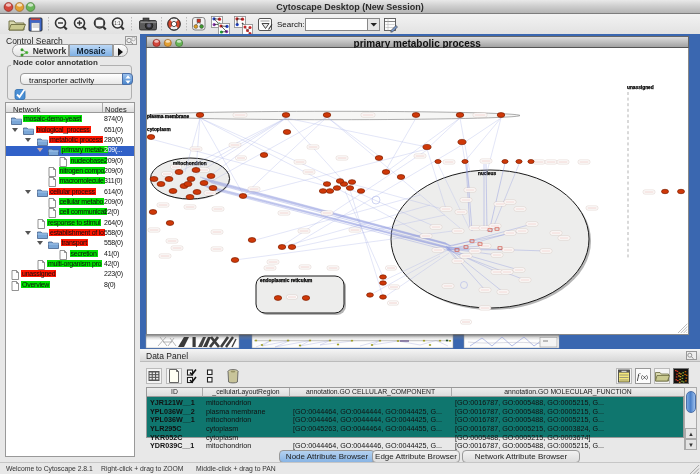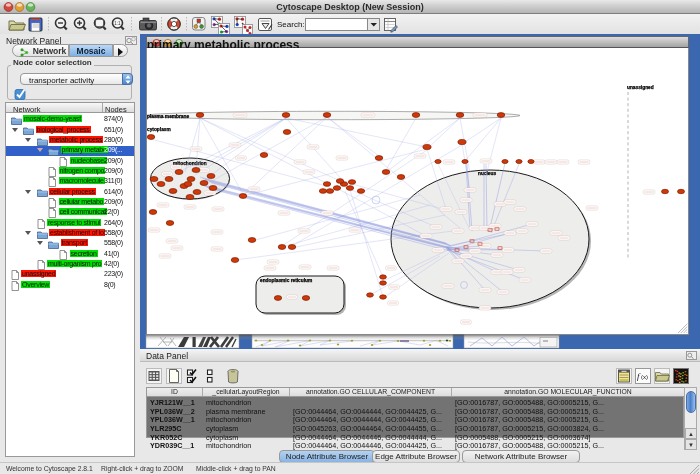--- a/index.html
+++ b/index.html
@@ -7,21 +7,21 @@
 #titlebar { position:absolute; left:0; top:0; width:700px; height:14px;
   background:linear-gradient(#e9e9e9,#cfcfcf 45%,#b4b4b4); border-bottom:1px solid #7d7d7d; }
 #titlebar .t { position:absolute; left:0; top:2px; width:100%; text-align:center;
   font-size:9px; font-weight:bold; color:#2b2b2b; }
 #toolbar { position:absolute; left:0; top:14px; width:700px; height:20px;
   background:linear-gradient(#f2f2f2,#e2e2e2); }
 #desktop { position:absolute; left:140px; top:34px; width:560px; height:315px; background:#3a67b0; }
 #netwin { position:absolute; left:5.7px; top:1.5px; width:543px; height:299px; }
 #nwtitle { position:absolute; left:0; top:0; width:543px; height:12.5px;
   background:linear-gradient(#dcdcdc,#c2c2c2 45%,#a2a2a2); border:1px solid #666; border-bottom:1px solid #555; }
-#nwtitle .t { position:absolute; left:0; top:1px; width:100%; font-size:12px; font-weight:bold; color:#111; }
+#nwtitle .t { position:absolute; left:0; top:1px; width:100%; text-align:center; font-size:10px; font-weight:bold; color:#111; }
 #nwbody { position:absolute; left:0; top:12.5px; width:543px; height:286.5px;
   background:#fff; border:1px solid #888; border-top:none; }
 #cp { position:absolute; left:0; top:34px; width:140px; height:428px; background:#e8e8e8; font-size:8px; }
 #segtabs { position:absolute; left:12px; top:10px; width:116px; height:13px; }
 .seg { position:absolute; top:0; height:13px; background:linear-gradient(#fdfdfd,#e3e3e3);
   border:1px solid #9a9a9a; font-size:8.5px; font-weight:bold; color:#333; text-align:center; line-height:12px; }
 .segsel { background:linear-gradient(#bcd8f6,#7fb0e4); color:#123; }
 #grpbox { position:absolute; left:7px; top:31px; width:125px; height:35px; border:1px solid #b0b0b0; border-radius:3px; }
 #dropdown { position:absolute; left:20px; top:39px; width:113px; height:11.5px; background:linear-gradient(#fff,#e8e8e8);
   border:1px solid #999; border-radius:4px; font-size:8px; color:#111; }
@@ -29,21 +29,21 @@
   background:linear-gradient(#9cc2ee,#4a86cc); border:1px solid #4a6fa8; }
 #chk { position:absolute; left:14px; top:53px; }
 #treebox { position:absolute; left:5px; top:68px; width:130px; height:355px; border:1px solid #999; background:#fff; }
 #treehead { position:absolute; left:0; top:0; width:100%; height:10px; background:linear-gradient(#f8f8f8,#dcdcdc);
   border-bottom:1px solid #999; font-size:7.5px; color:#222; }
 .trow { position:absolute; left:0; width:128px; height:10.3px; font-size:7px; letter-spacing:-0.25px; color:#111; }
 .trow.sel { background:#3161c8; }
 #dp { position:absolute; left:140px; top:349px; width:560px; height:113px; background:#e8e8e8; }
 #dphead { position:absolute; left:0; top:0; width:560px; height:13px; background:linear-gradient(#f5f5f5,#d8d8d8);
   border-bottom:1px solid #bbb; font-size:8.5px; color:#222; }
-#dtable { position:absolute; left:6px; top:38px; width:538px; height:51px; background:#737373; border:1px solid #999; font-size:7.2px; }
+#dtable { position:absolute; left:6px; top:38px; width:538px; height:51px; background:#0f766e; border:1px solid #999; font-size:7.2px; }
 .dth { position:absolute; top:0; height:9px; background:linear-gradient(#eee,#ddd); border-right:1px solid #aaa;
   border-bottom:1px solid #999; text-align:center; font-size:6.8px; color:#222; overflow:hidden; white-space:nowrap; }
 .dtr { position:absolute; left:0; width:100%; height:8.65px; white-space:nowrap; color:#111; }
 .dtr .c1 { position:absolute; left:3px; font-weight:bold; }
 .dtr .c2 { position:absolute; left:59px; }
 .dtr .c3 { position:absolute; left:146px; width:158px; overflow:hidden; }
 .dtr .c4 { position:absolute; left:308px; width:230px; overflow:hidden; }
 #dsb { position:absolute; left:544px; top:38px; width:13px; height:63px; background:#ececec; border:1px solid #aaa; }
 .dtab { position:absolute; top:0; height:13px; border:1px solid #999; border-radius:4px;
   background:linear-gradient(#f2f2f2,#ddd); text-align:center; color:#222; line-height:12px; }
@@ -556,41 +556,41 @@
         <ellipse cx="383" cy="297" rx="3.4" ry="2.15" fill="#cf3808" stroke="#7e2002" stroke-width="0.7"></ellipse>
         <ellipse cx="665" cy="191.5" rx="3.5" ry="2.2" fill="#cf3808" stroke="#7e2002" stroke-width="0.7"></ellipse>
         <ellipse cx="681" cy="191.5" rx="3.5" ry="2.2" fill="#cf3808" stroke="#7e2002" stroke-width="0.7"></ellipse>
         <line x1="678.0" y1="333" x2="688" y2="323.0" stroke="#aaa" stroke-width="0.8"></line>
         <line x1="680.8" y1="333" x2="688" y2="325.8" stroke="#aaa" stroke-width="0.8"></line>
         <line x1="683.6" y1="333" x2="688" y2="328.6" stroke="#aaa" stroke-width="0.8"></line>
         <line x1="686.4" y1="333" x2="688" y2="331.4" stroke="#aaa" stroke-width="0.8"></line>
       </g>
   </svg>
   <div id="cp">
-      <div style="position:absolute;left:6px;top:2px;font-size:8.5px;color:#222">Network Panel</div>
+      <div style="position:absolute;left:6px;top:2px;font-size:8.5px;color:#222">Control Search</div>
       <svg style="position:absolute;left:125px;top:2px" width="12" height="9">
         <rect x="0.5" y="0.5" width="11" height="8" fill="#eee" stroke="#999"></rect>
         <circle cx="4" cy="4.5" r="2.2" fill="none" stroke="#888" stroke-width="0.9"></circle>
         <line x1="5.8" y1="6.2" x2="8" y2="8" stroke="#888" stroke-width="1"></line>
         <circle cx="8.5" cy="3" r="1.8" fill="none" stroke="#aaa" stroke-width="0.8"></circle>
       </svg>
       <div id="segtabs">
         <div class="seg" style="left:0;width:57px;border-radius:6.5px 0 0 6.5px;"><svg style="position:absolute;left:7px;top:2.5px" width="9" height="9">
             <circle cx="2" cy="1.8" r="1.5" fill="#3a9a2a"></circle>
             <circle cx="2" cy="7" r="1.5" fill="#3a9a2a"></circle>
             <circle cx="6.8" cy="4.5" r="1.5" fill="#55bb44"></circle>
             <path d="M2,1.8 L6.8,4.5 L2,7" stroke="#3a9a2a" stroke-width="0.7" fill="none"></path>
           </svg><span style="margin-left:18px">Network</span></div>
         <div class="seg segsel" style="left:57px;width:44px;">Mosaic</div>
         <div class="seg" style="left:101px;width:15px;border-radius:0 6.5px 6.5px 0;">
           <span style="position:absolute;left:4px;top:2.5px;width:0;height:0;border-top:4px solid transparent;border-bottom:4px solid transparent;border-left:5.5px solid #111"></span>
         </div>
       </div>
       <div id="grpbox"></div>
-      <div style="position:absolute;left:11px;top:24px;font-size:8px;font-weight:bold;color:#333;background:#e8e8e8;padding:0 2px">Node color selection</div>
+      <div style="position:absolute;left:11px;top:24px;font-size:8px;font-weight:bold;color:#333;background:#e8e8e8;padding:0 2px">Node color annotation</div>
       <div id="dropdown">
         <span style="position:absolute;left:8px;top:1.5px;">transporter activity</span>
         <span id="ddcap"><svg width="10" height="11">
             <path d="M5,1.2 L7.6,4.4 L2.4,4.4 Z" fill="#fff"></path>
             <path d="M5,9.8 L7.6,6.6 L2.4,6.6 Z" fill="#fff"></path>
           </svg></span>
       </div>
       <div id="chk"><svg width="13" height="13">
           <rect x="1" y="2.5" width="10" height="10" rx="2" fill="#4a8fd5" stroke="#2f6cab" stroke-width="0.8"></rect>
           <path d="M3,7.5 L5.5,10 L10.5,2.5" stroke="#fff" stroke-width="1.8" fill="none"></path>
@@ -860,21 +860,20 @@
         </div>
         <div class="dtr" style="top:36.0px">
           <span class="c1">YLR295C</span>
           <span class="c2">cytoplasm</span>
           <span class="c3">[GO:0045263, GO:0044464, GO:0044455, G...</span>
           <span class="c4">[GO:0016787, GO:0005215, GO:0003824, G...</span>
         </div>
         <div class="dtr" style="top:44.6px">
           <span class="c1">YKR052C</span>
           <span class="c2">cytoplasm</span>
-          <span class="c3">[GO:0044464, GO:0044446, GO:0044444, G...</span>
           <span class="c4">[GO:0005488, GO:0005215, GO:0003674]</span>
         </div>
         <div class="dtr" style="top:53.2px">
           <span class="c1">YDR039C__1</span>
           <span class="c2">mitochondrion</span>
           <span class="c3">[GO:0044464, GO:0044446, GO:0044425, G...</span>
           <span class="c4">[GO:0016787, GO:0005488, GO:0005215, G...</span>
         </div>
       </div>
       <div id="dsb">

